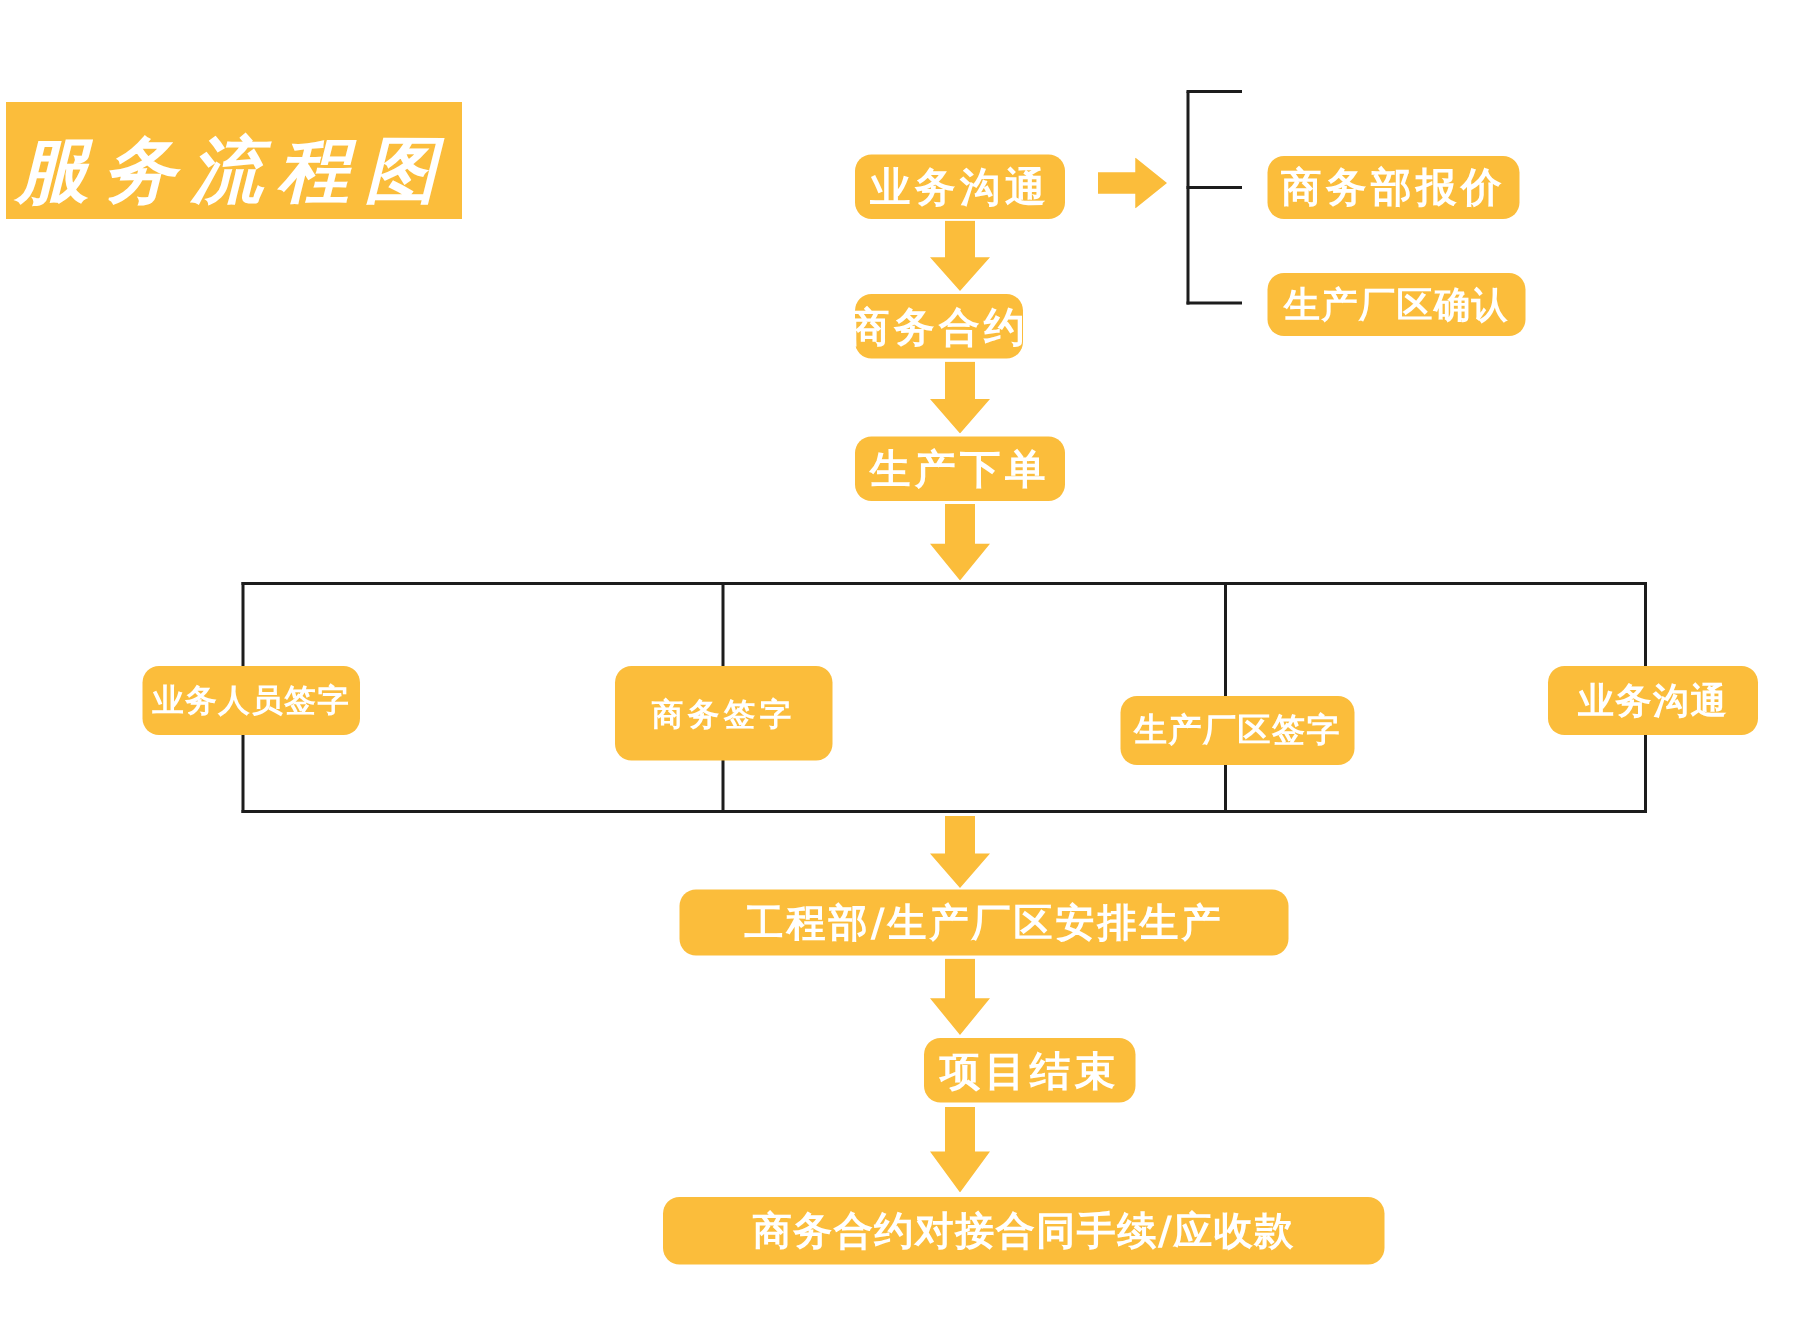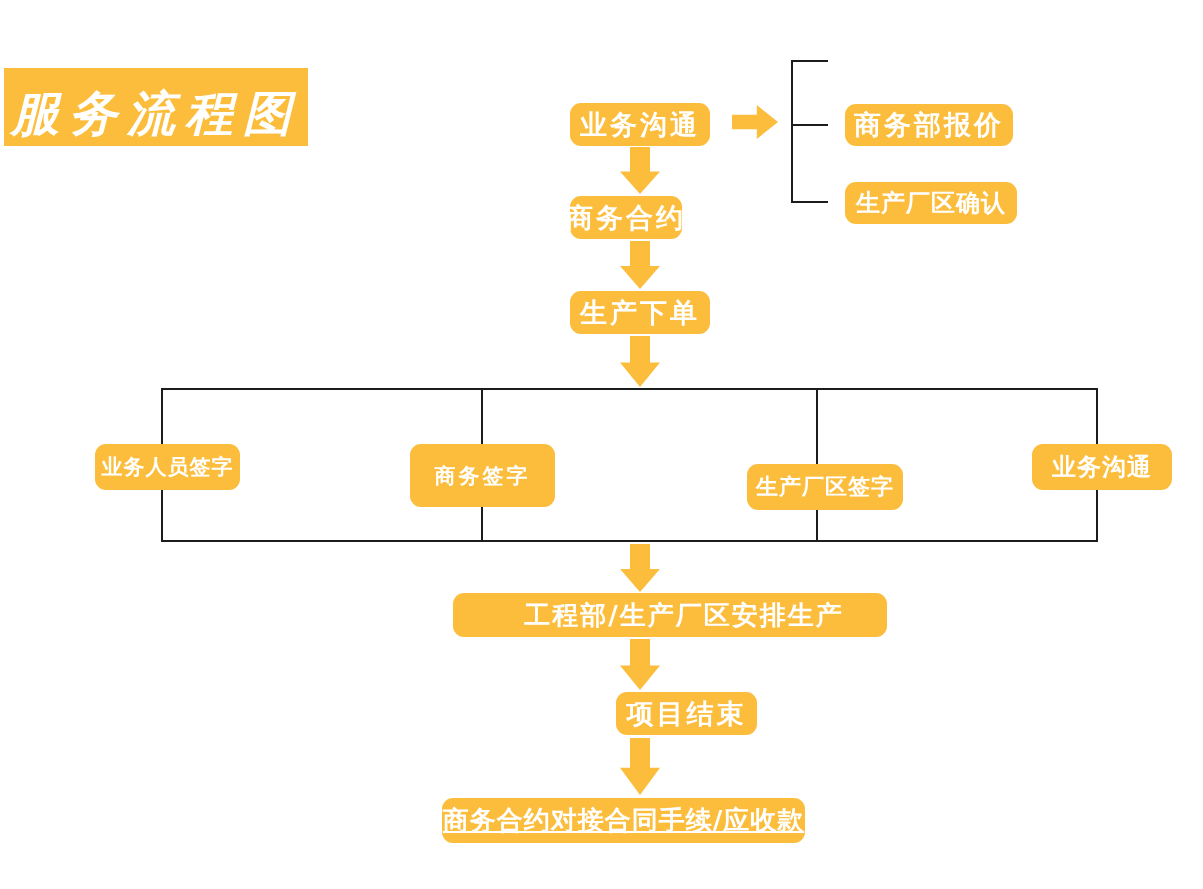--- a/index.html
+++ b/index.html
@@ -100,23 +100,23 @@
   <div class="vline" style="left:816px; top:388px; height:154px;"></div>
   <div class="vline" style="left:1096px; top:388px; height:154px;"></div>
 
   <div class="node" style="left:95px; top:444px; width:145px; height:46px; font-size:21px; letter-spacing:1px;">业务人员签字</div>
   <div class="node" style="left:410px; top:444px; width:145px; height:63px; font-size:21px; letter-spacing:3px;">商务签字</div>
   <div class="node" style="left:747px; top:444px; width:156px; height:46px; font-size:22px; letter-spacing:1px;margin-top:20px;">生产厂区签字</div>
   <div class="node" style="left:1032px; top:444px; width:140px; height:46px; font-size:24px; letter-spacing:1px;">业务沟通</div>
 
   <div class="arrow-down" style="left:620px; top:544px; height:48px;"></div>
 
-  <div class="node" style="left:453px; top:593px; width:406px; height:44px; font-size:26px; letter-spacing:2px;padding-left:28px;">工程部/生产厂区安排生产</div>
+  <div class="node" style="left:453px; top:593px; width:406px; height:44px; font-size:26px; letter-spacing:2px;">工程部/生产厂区安排生产</div>
 
   <div class="arrow-down" style="left:620px; top:639px; height:51px;"></div>
 
   <div class="node" style="left:572px; top:692px; width:141px; height:43px; font-size:27px; letter-spacing:3px;margin-left:44px;">项目结束</div>
 
   <div class="arrow-down" style="left:620px; top:738px; height:57px;"></div>
 
-  <div class="node" style="left:442px; top:798px; width:363px; height:45px; font-size:26px; letter-spacing:1px;text-decoration:underline;">商务合约对接合同手续/应收款</div>
+  <div class="node" style="left:442px; top:798px; width:481px; height:45px; font-size:26px; letter-spacing:1px;">商务合约对接合同手续/应收款</div>
 
 </div>
 
 </body></html>

